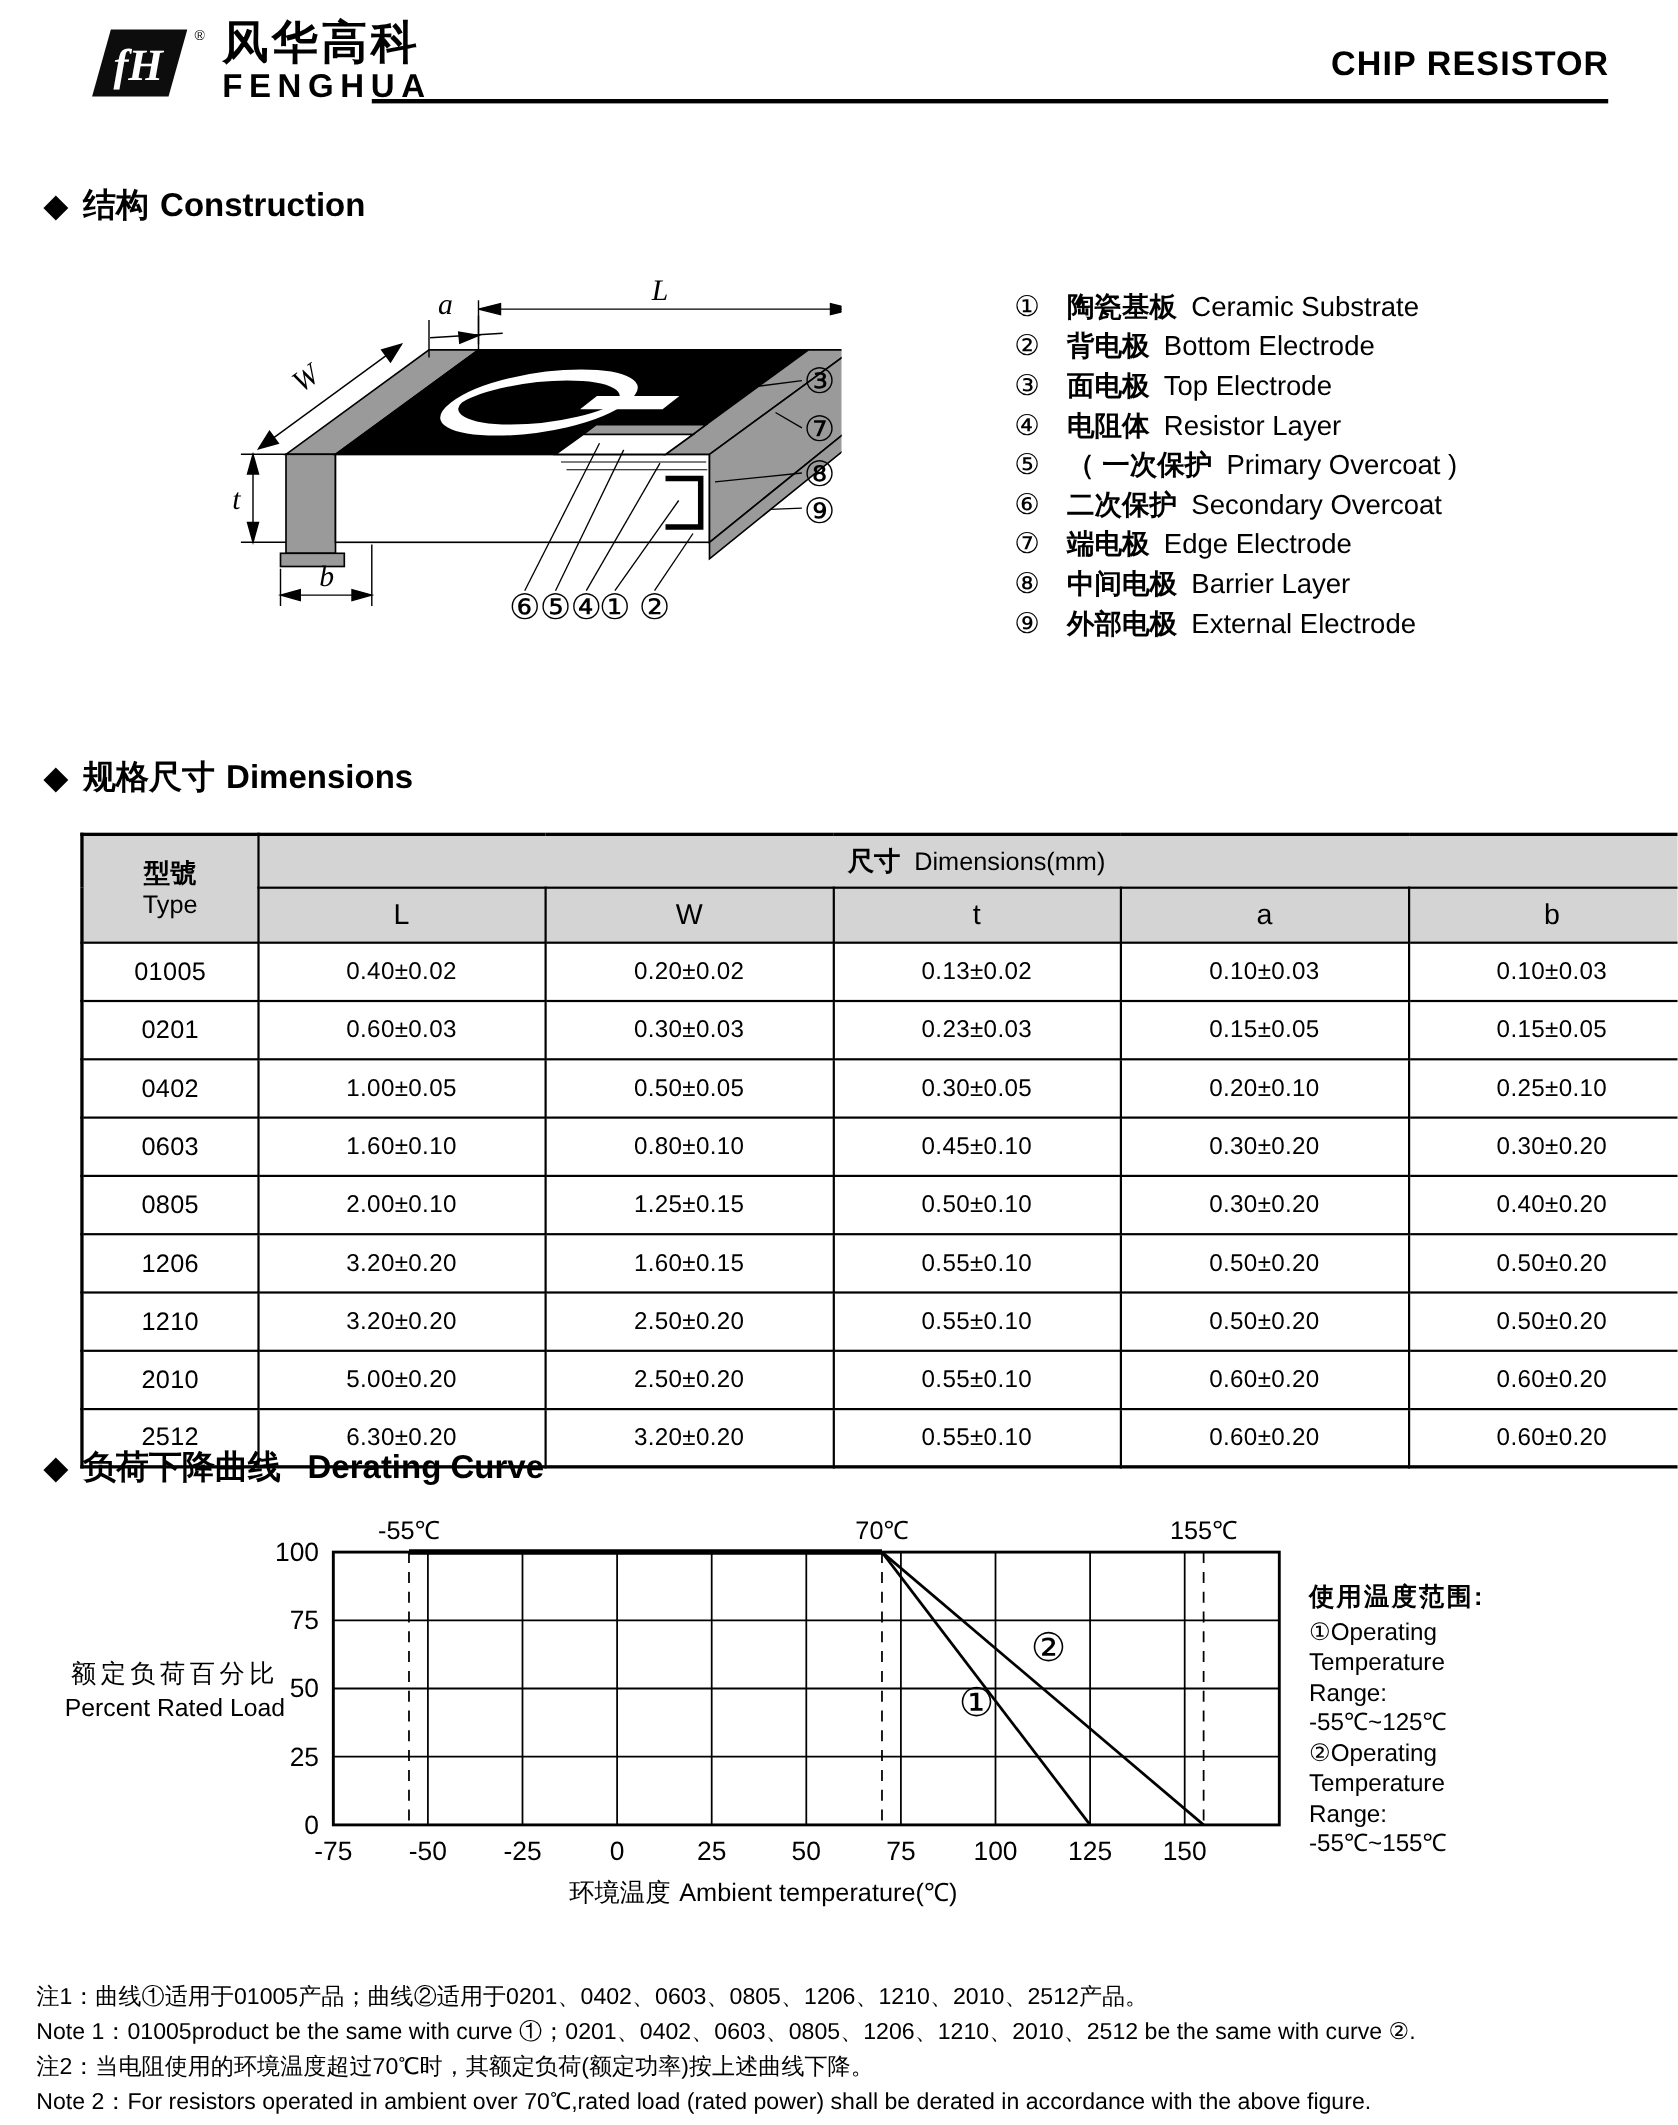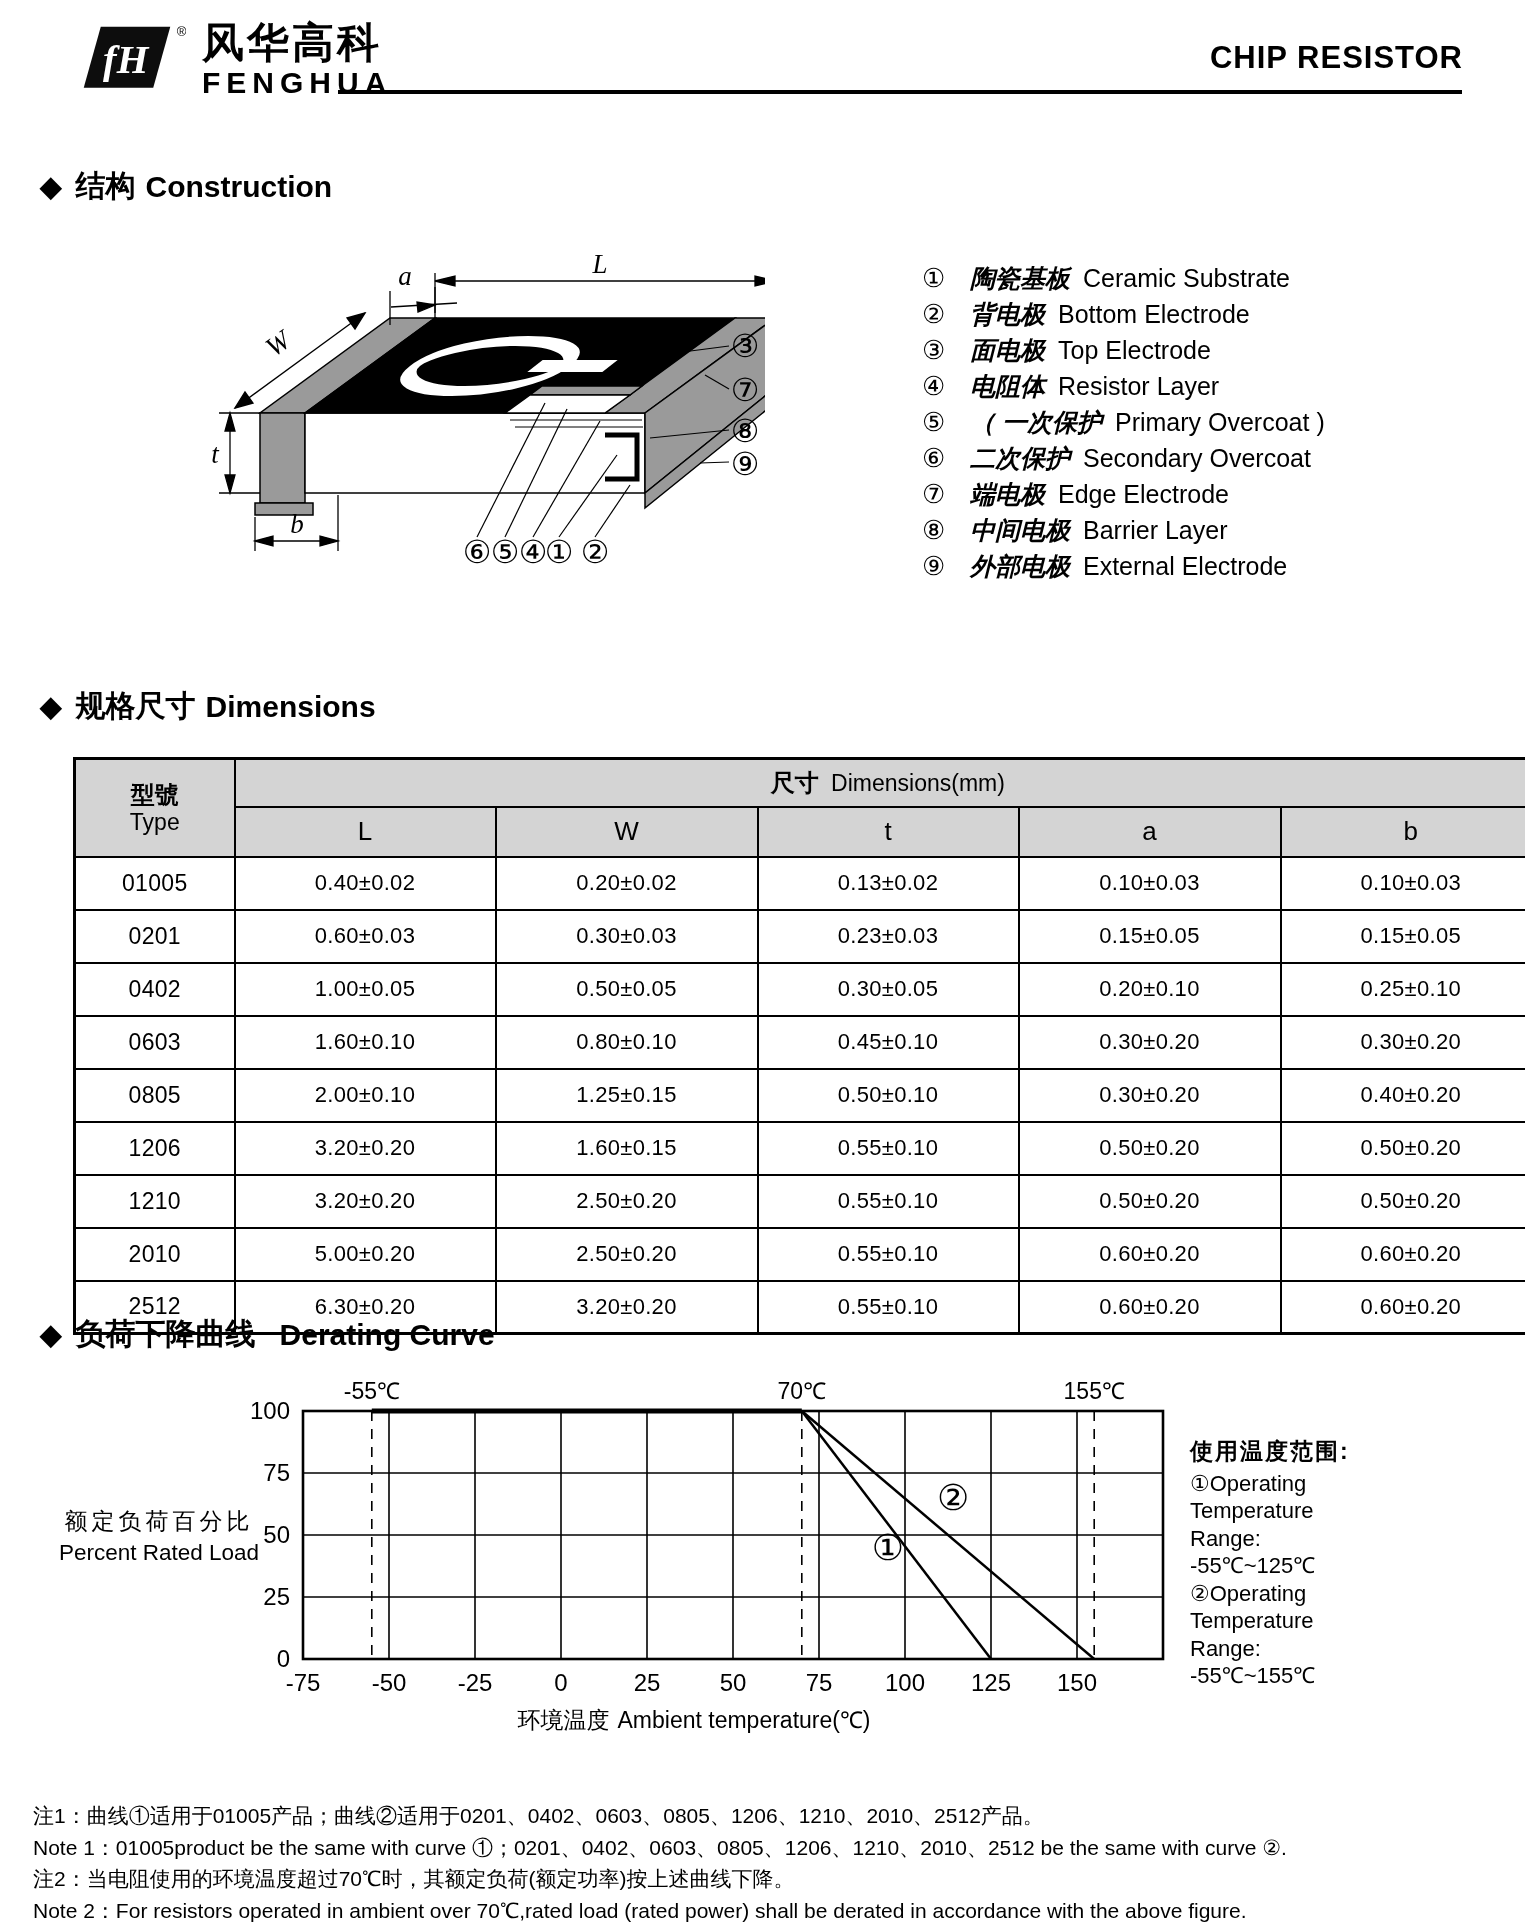--- a/index.html
+++ b/index.html
@@ -2,42 +2,42 @@
 <html><head>
 <meta charset="utf-8">
 <style>
   *{margin:0;padding:0;box-sizing:border-box;}
   html,body{background:#fff;}
   body{width:1525px;height:1932px;position:relative;overflow:hidden;
        font-family:"Liberation Sans",sans-serif;color:#000;}
   .abs{position:absolute;}
 
   
-  .brand{left:68px;top:10px;display:flex;gap:16px;align-items:center;}
+  .brand{left:68px;top:10px;display:flex;gap:16px;align-items:flex-start;}
   .brand-mark{width:118px;height:94px;}
   .brand-text{padding-top:6px;}
   .brand-cn{font-size:42px;font-weight:700;letter-spacing:3px;line-height:46px;}
   .brand-en{font-size:30px;font-weight:700;letter-spacing:6px;line-height:34px;}
   .doc-title{right:62px;top:40px;font-size:31px;letter-spacing:1px;font-weight:bold;}
   .header-rule{left:338px;top:90px;width:1124px;height:4px;background:#000;}
 
   
   .sec-heading{font-size:30px;font-weight:700;display:flex;align-items:center;white-space:nowrap;}
   .bullet{font-size:28px;margin-right:14px;}
   .heading-cn{margin-right:10px;}
   #construction-heading{left:40px;top:166px;}
   #dimensions-heading{left:40px;top:686px;}
   #derating-heading{left:40px;top:1314px;}
   #derating-heading .heading-en{margin-left:14px;}
 
   
   .legend{left:922px;top:262px;}
   .legend-item{display:flex;align-items:baseline;height:36px;font-size:25px;}
   .legend-num{width:48px;font-size:26px;}
-  .legend-cn{font-weight:600;margin-right:13px;font-style:italic;}
+  .legend-cn{font-weight:600;margin-right:13px;}
   .construction-svg{left:205px;top:203px;}
   .dim-label{font-family:"Liberation Serif",serif;font-style:italic;font-size:27px;}
   .callout-num{font-size:32px;}
 
   
   #dim-table{left:30px;top:757px;border-collapse:collapse;table-layout:fixed;width:1467px;}
   #dim-table th,#dim-table td{border:2px solid #000;text-align:center;vertical-align:middle;}
   #dim-table{border:3px solid #000;margin-left:43px;}
   #dim-table .hdr{background:#d4d4d4;}
   .type-hd-cn{font-size:24px;font-weight:600;display:block;line-height:28px;}

